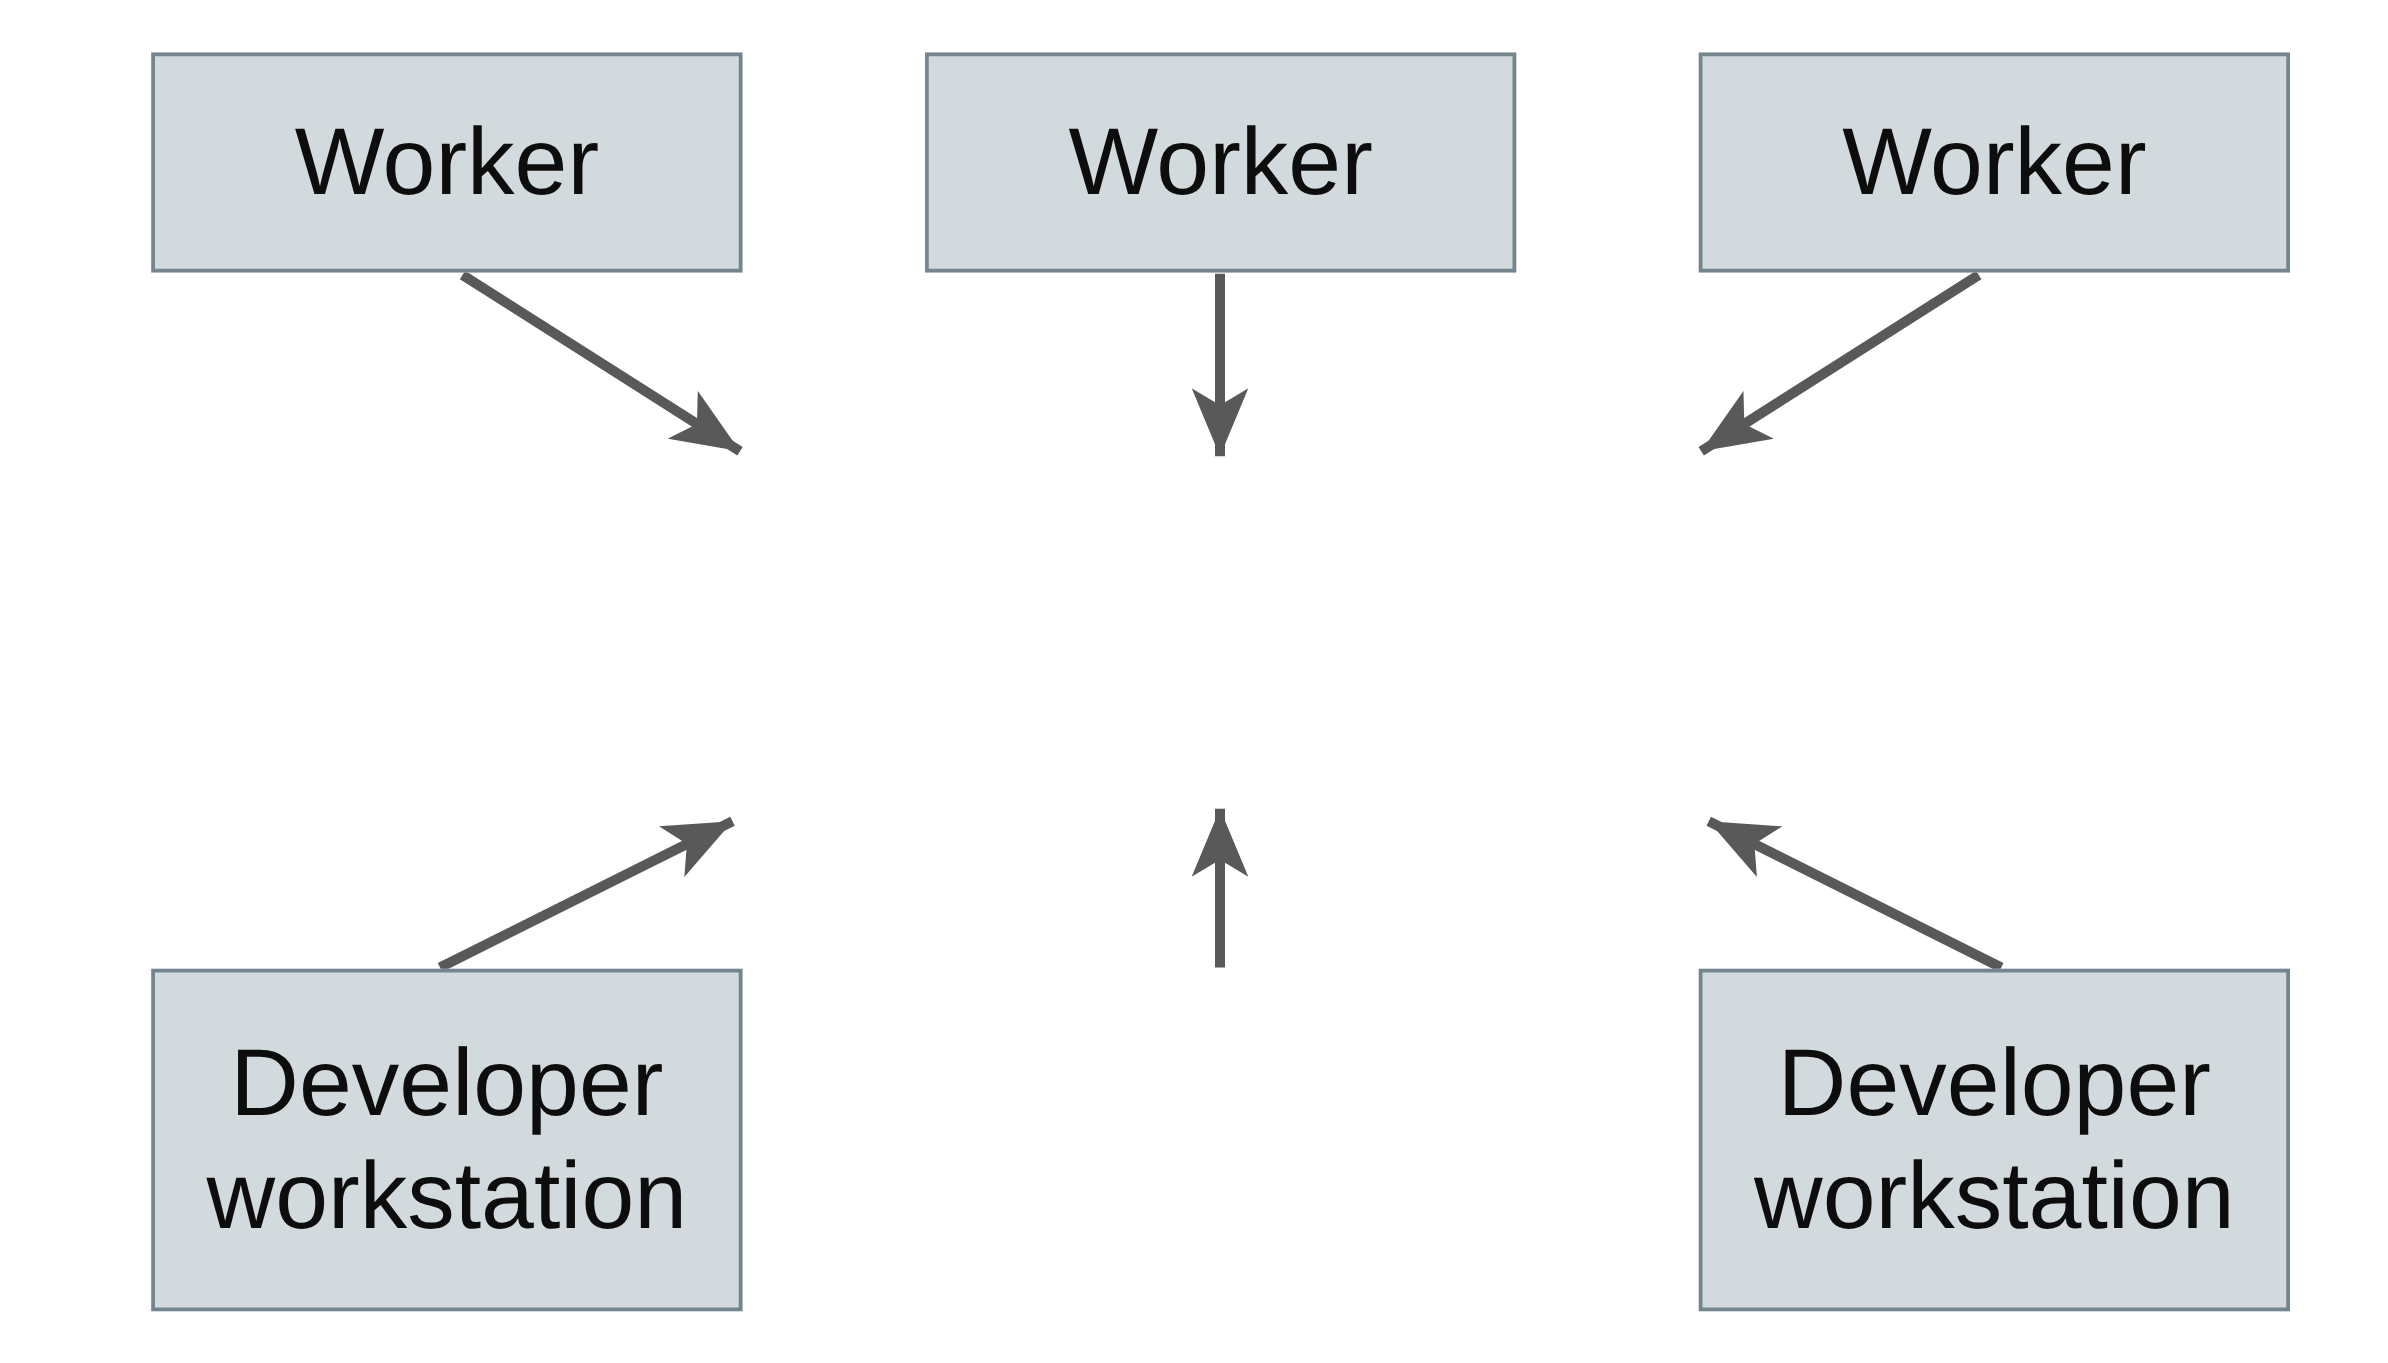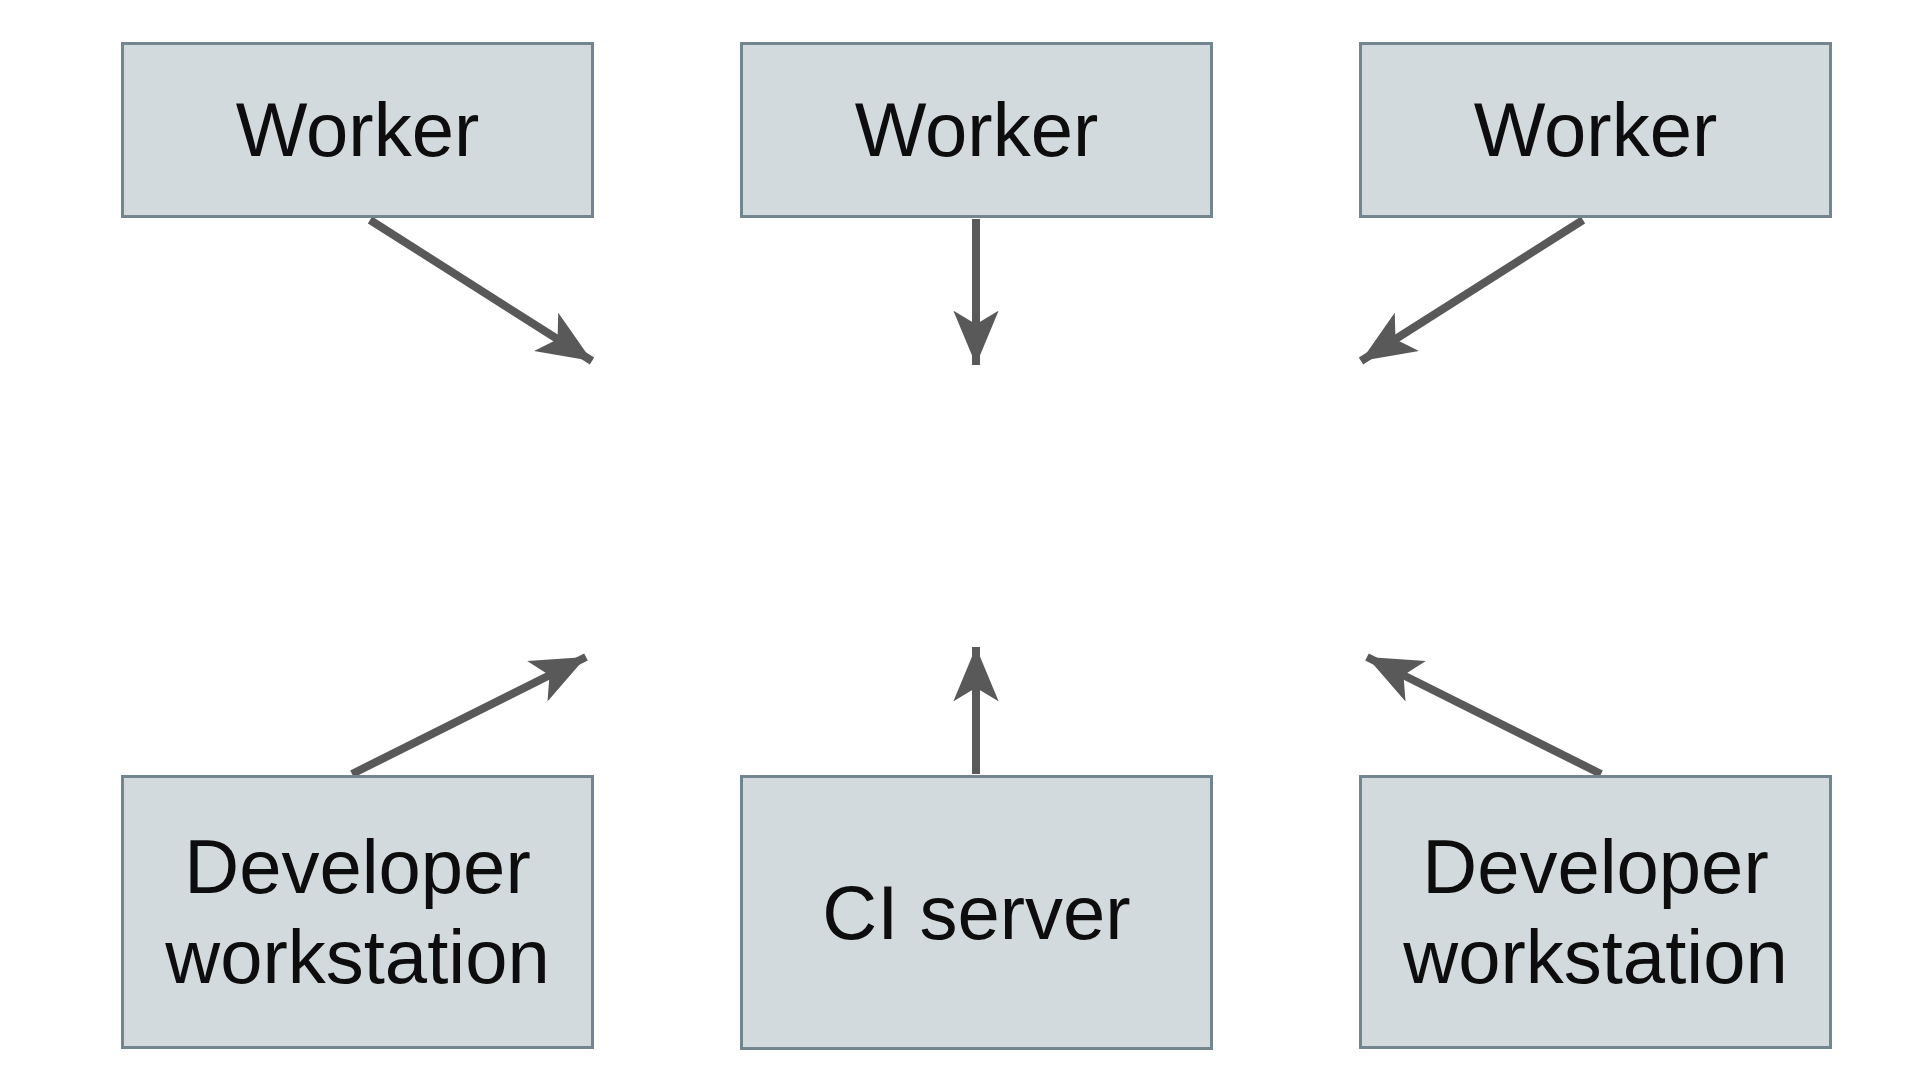--- a/index.html
+++ b/index.html
@@ -80,20 +80,17 @@
     <span>Worker</span>
   </div>
   <div class="node n-worker-3">
     <span>Worker</span>
   </div>
 
 
   <div class="node n-dev-1">
     <span>Developer workstation</span>
   </div>
-  <div class="node n-ci">
-    <span>CI server</span>
-  </div>
   <div class="node n-dev-2">
     <span>Developer workstation</span>
   </div>
 
 </div>
 
 </body></html>

